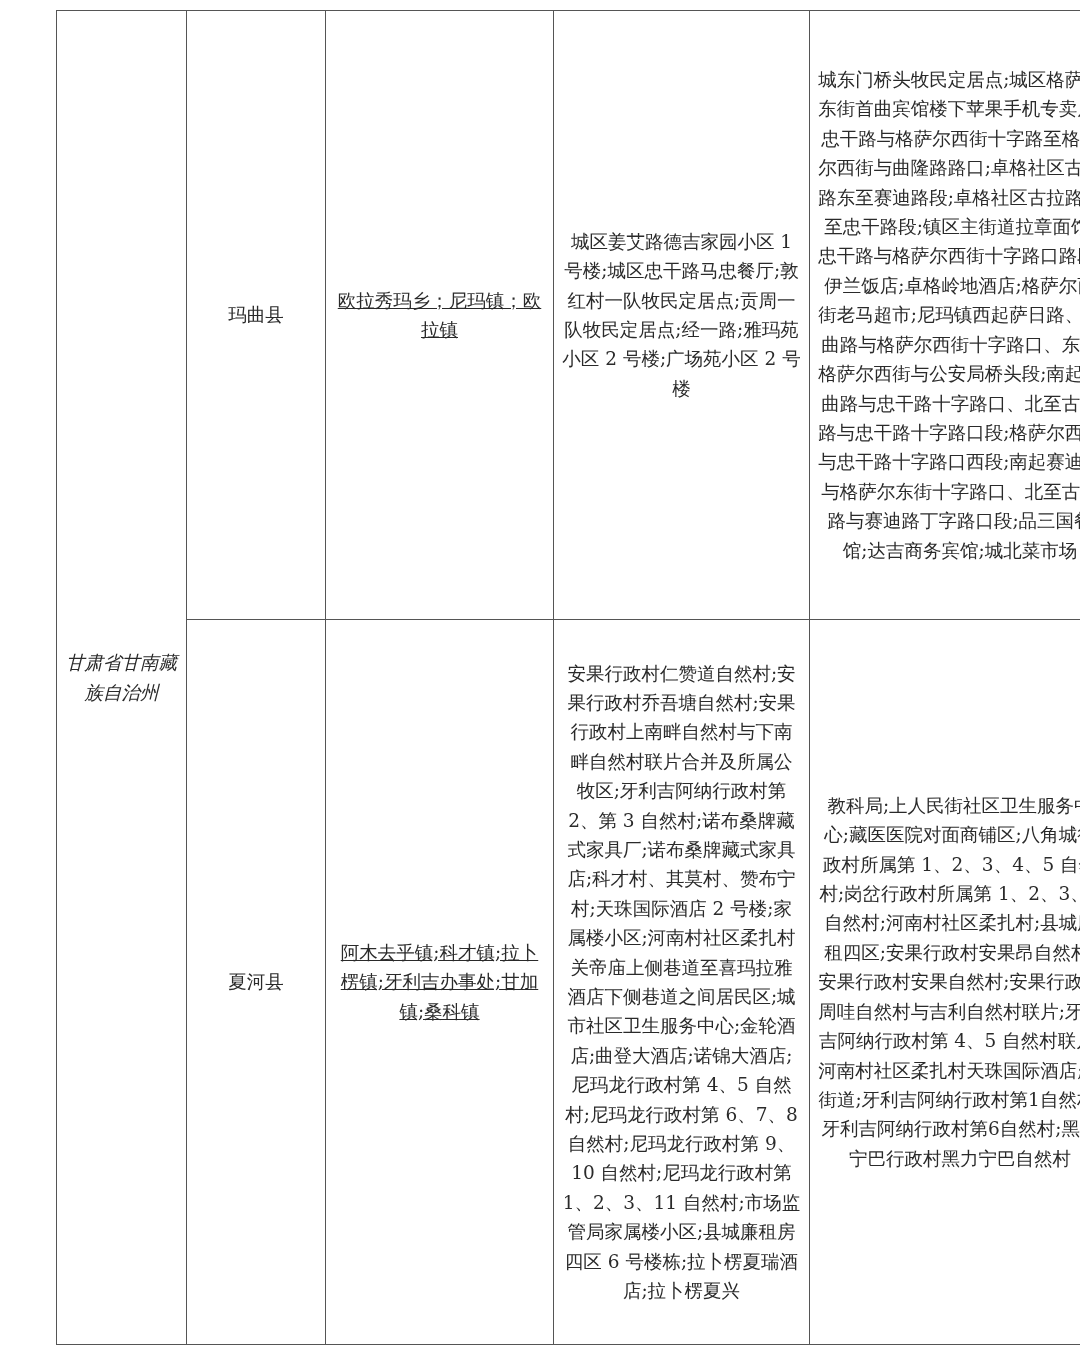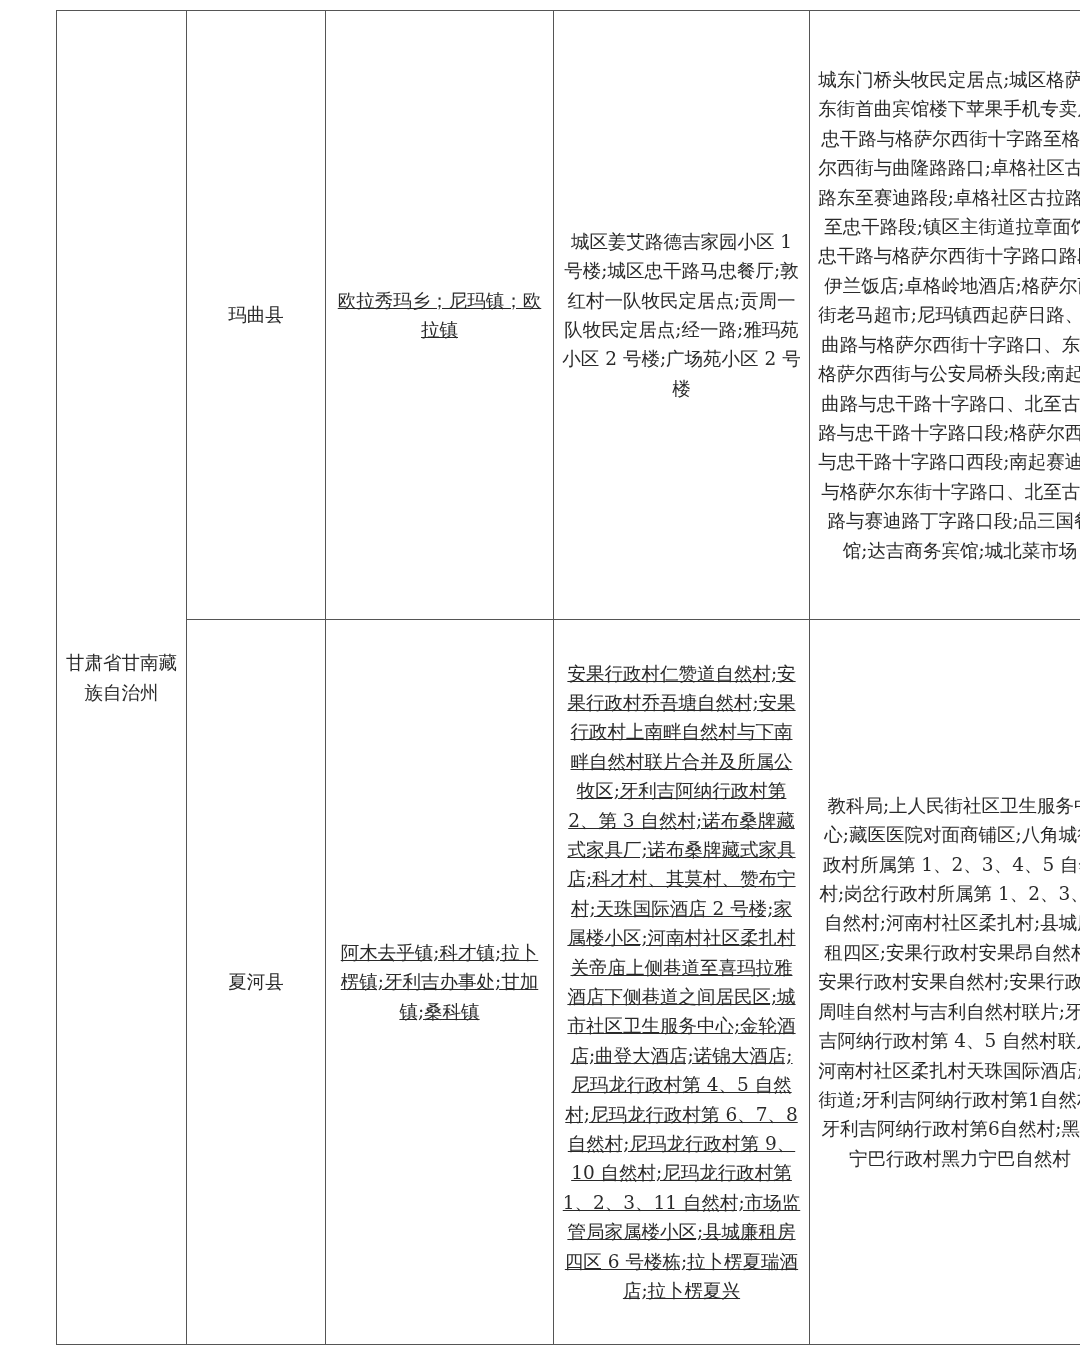--- a/index.html
+++ b/index.html
@@ -32,28 +32,28 @@
     table.risk-table td {
       border: 1.5px solid #555555;
       text-align: center;
       vertical-align: middle;
       font-size: 18.5px;
       line-height: 29.4px;
       padding: 0 8px;
       word-break: break-all;
       overflow: hidden;
     }
-    td.col-region { width: 113px; padding: 0 14px; }
+    td.col-region { width: 113px; padding: 0 14px; font-style: italic; }
     td.col-county { width: 122px; }
     td.col-towns  { width: 211px; padding: 0 10px; text-decoration: underline; }
     td.col-high   { width: 239px; padding: 0 6px; }
     td.col-medium { width: 284px; padding: 0 8px; }
     tr.row-maqu  { height: 609px; }
     tr.row-xiahe { height: 725px; }
-    td.cell-clip-bottom { vertical-align: top; padding-top: 2px; text-decoration: underline; }
+    td.cell-clip-bottom { vertical-align: top; padding-top: 2px; }
   </style>
 </head>
 <body>
 
 <div class="page">
   <table class="risk-table">
     <tbody>
       <tr class="row-maqu">
         <td class="col-region" rowspan="2">甘肃省甘南藏族自治州</td>
         <td class="col-county">玛曲县</td>

